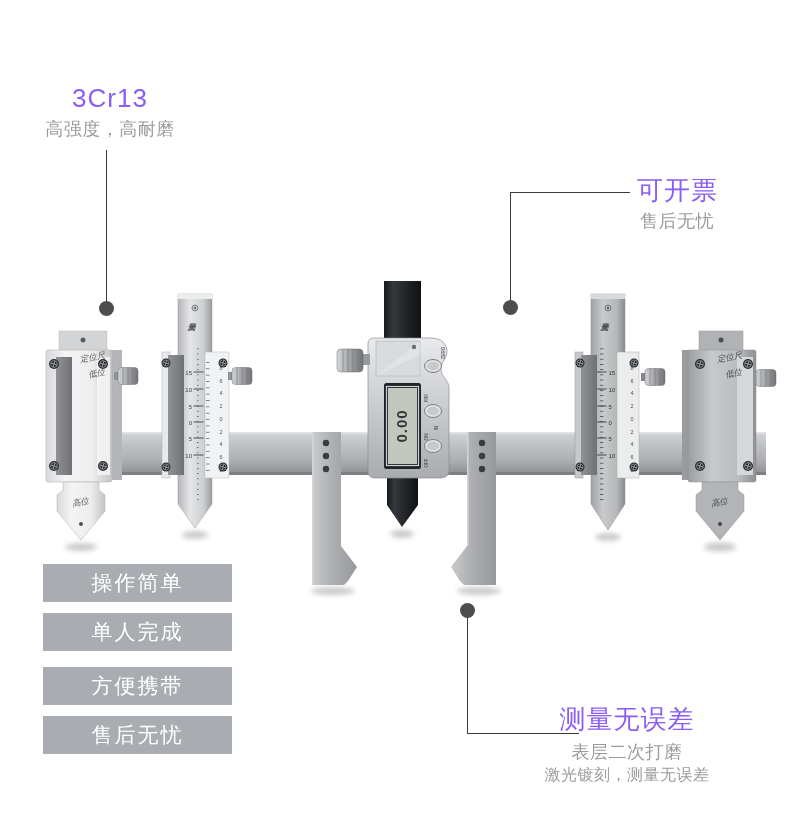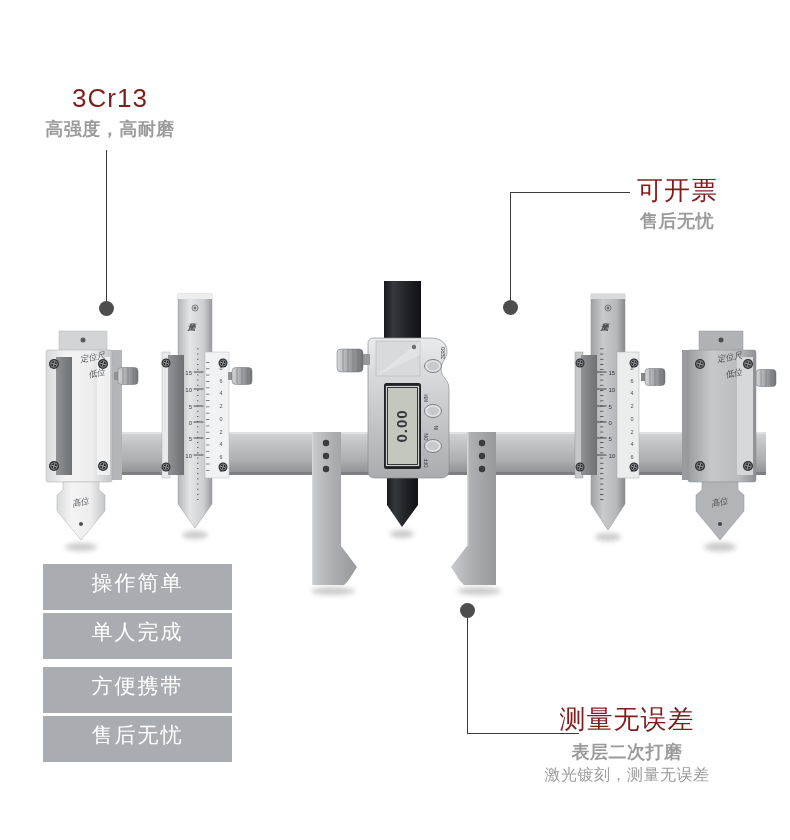--- a/index.html
+++ b/index.html
@@ -2,27 +2,27 @@
 <html><head>
 <meta charset="utf-8">
 <style>
   html,body { margin:0; padding:0; background:#fff; }
   .stage {
     position:relative; width:790px; height:840px; background:#fff;
     font-family:"Liberation Sans","DejaVu Sans",sans-serif; overflow:hidden;
   }
   .tool-svg { position:absolute; left:0; top:0; }
   .ann { position:absolute; }
-  .ann-title { font-size:26px; color:#7f1d1d; letter-spacing:1px; line-height:1.15; }
-  .ann-sub { font-size:18px; color:#9b9b9b; letter-spacing:0.5px; line-height:1.25; margin-top:4px;font-weight:bold; }
+  .ann-title { font-size:26px; color:#8b5cf6; letter-spacing:1px; line-height:1.15; }
+  .ann-sub { font-size:18px; color:#9b9b9b; letter-spacing:0.5px; line-height:1.25; margin-top:4px; }
   .ann-sub2 { font-size:16px; color:#9b9b9b; letter-spacing:0.5px; line-height:1.25; margin-top:2px; }
   .cline { position:absolute; background:#3a3a3a; }
   .cdot { position:absolute; width:15px; height:15px; border-radius:50%; background:#4d4d4d; }
   .feature-btn {
-    position:absolute; left:43px; width:189px; height:46px; background:#a9adb2;
+    position:absolute; left:43px; width:189px; height:38px; background:#a9adb2;
     color:#ffffff; font-size:21px; letter-spacing:2px; text-align:center; line-height:38px;
   }
   .center { text-align:center; }
   svg text { font-family:"Liberation Sans","DejaVu Sans",sans-serif; }
   .vtext { writing-mode:vertical-rl; text-orientation:upright; }
 </style>
 </head>
 <body>
 
 <div class="stage">

